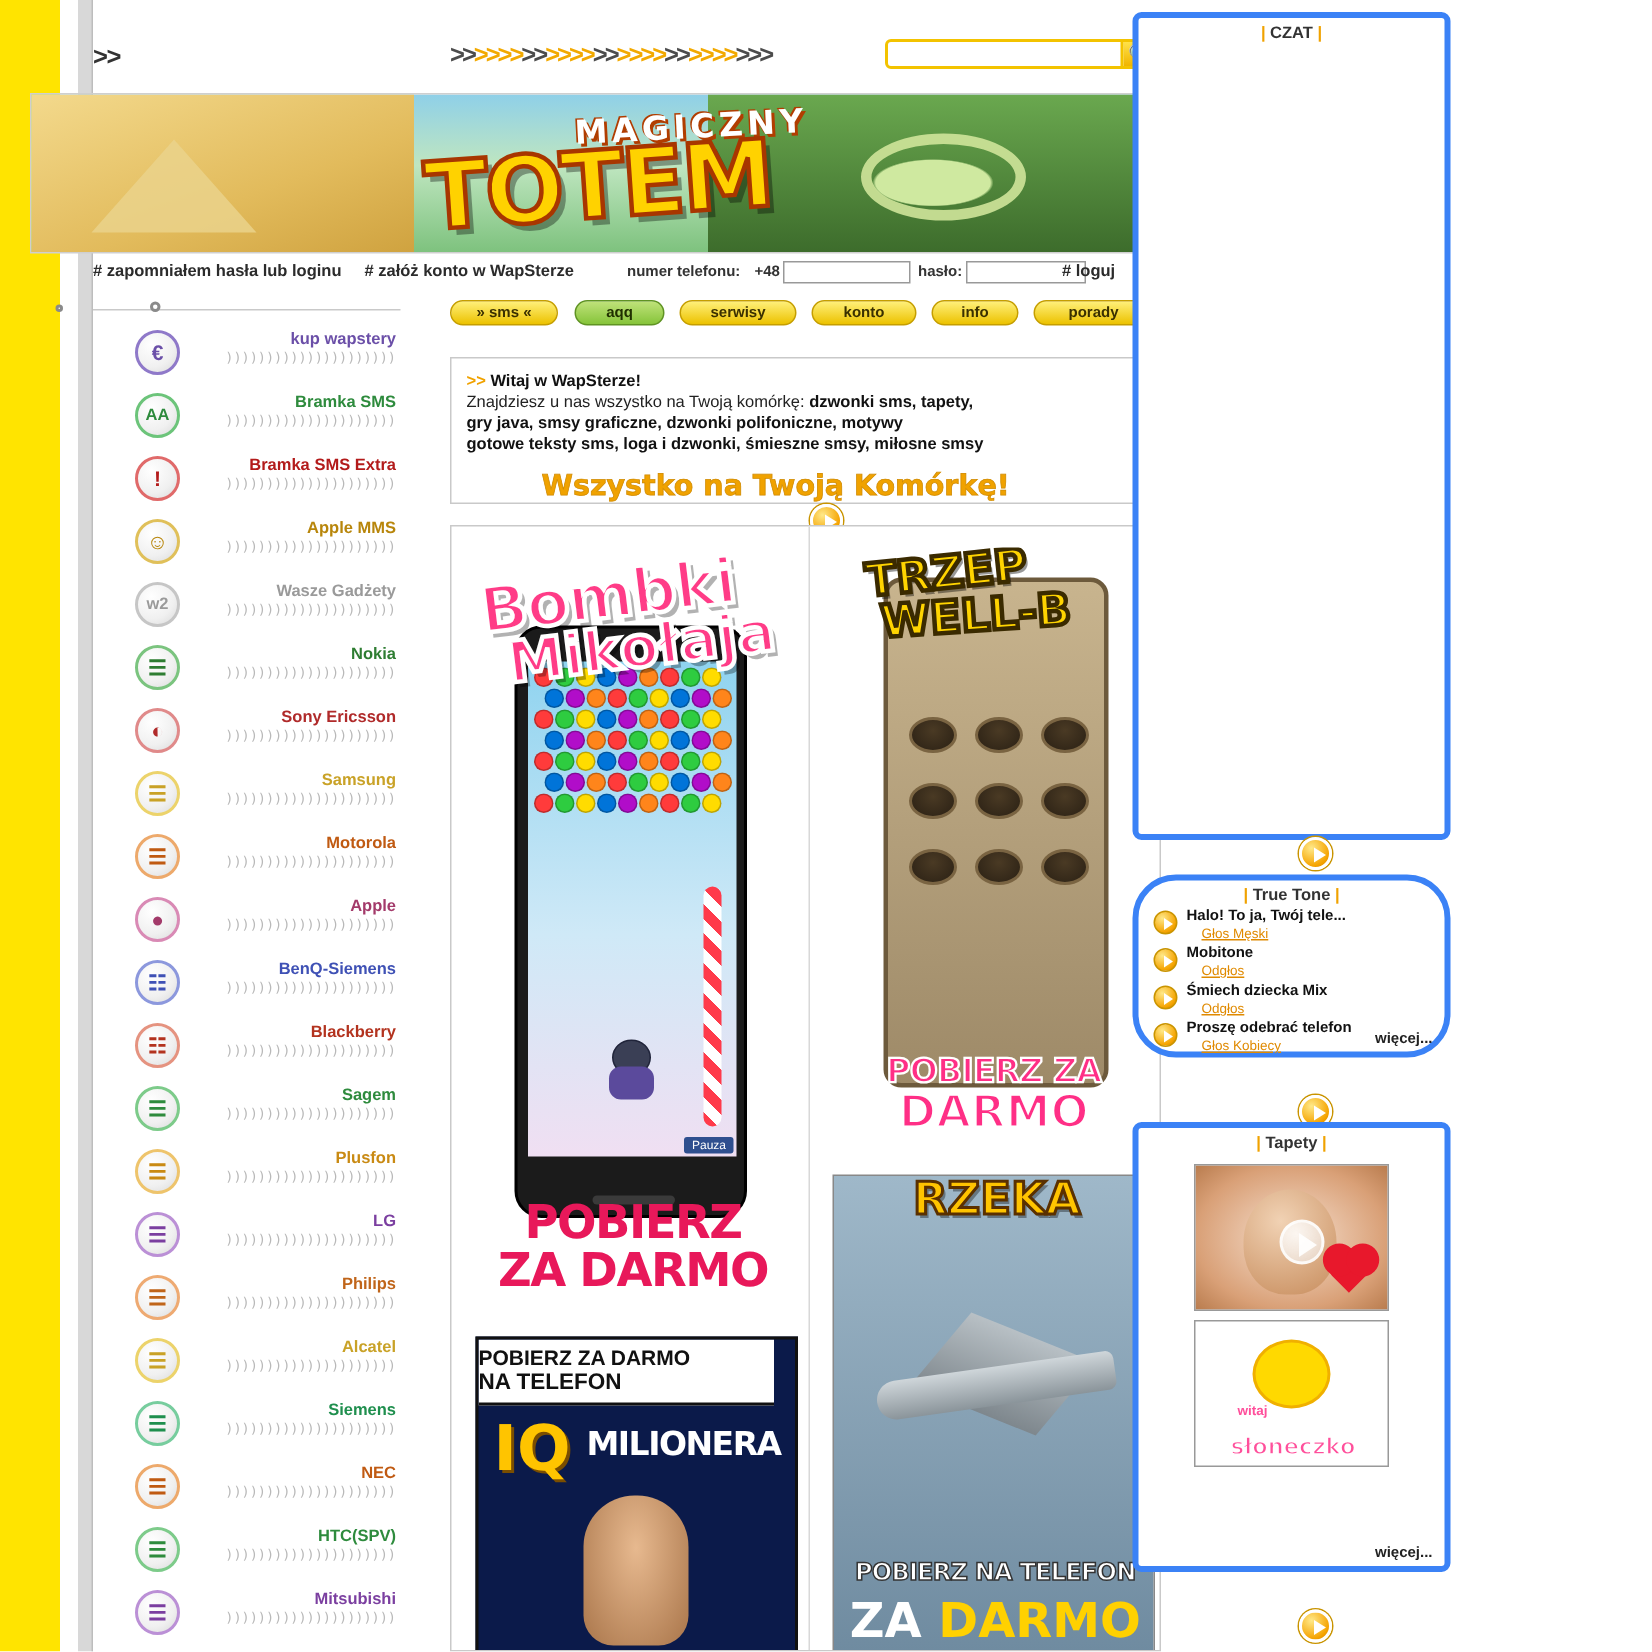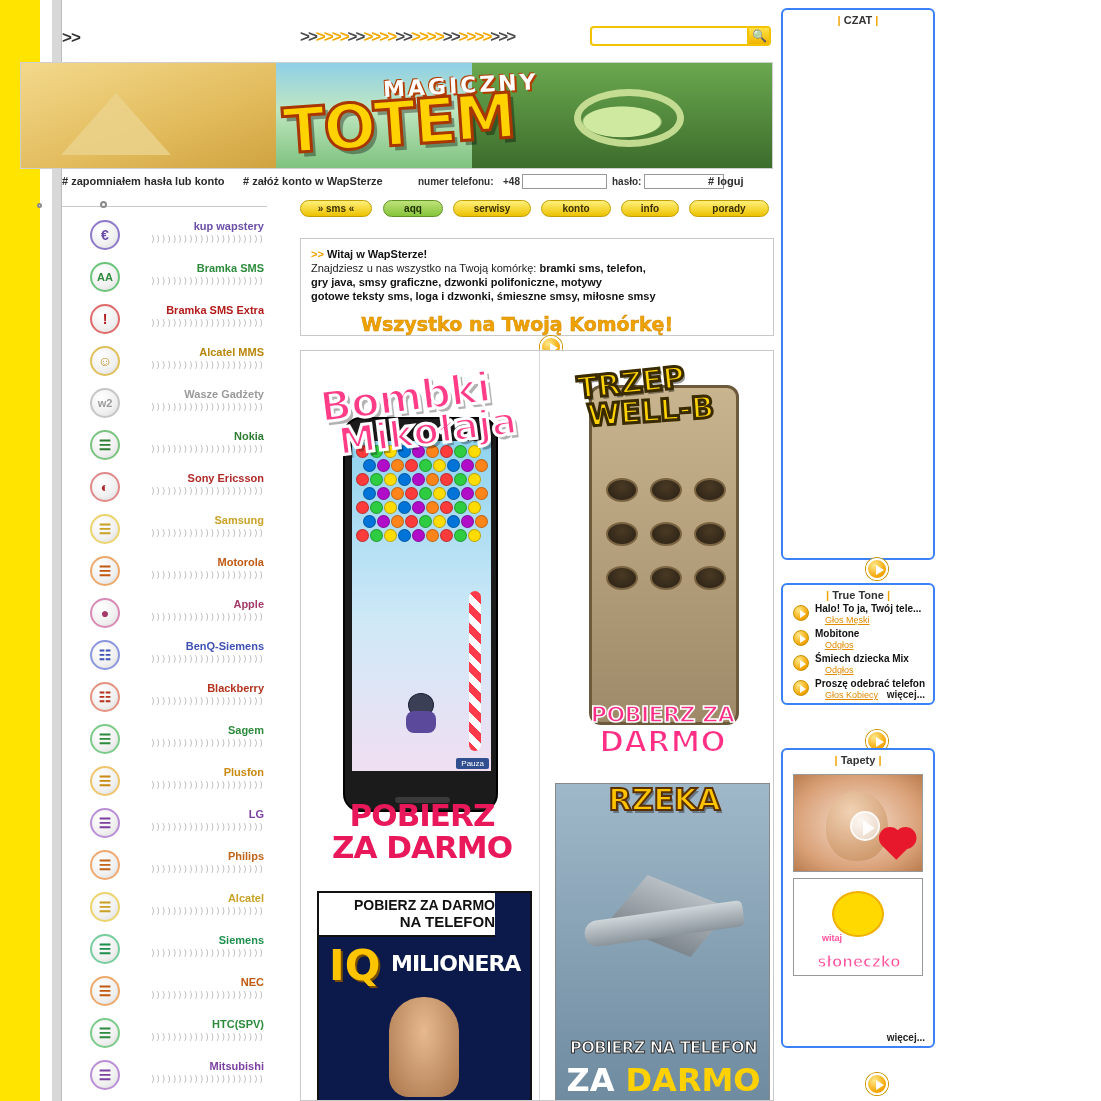--- a/index.html
+++ b/index.html
@@ -384,23 +384,23 @@
   .t2-pobierz .p2 {
     font-family: "DejaVu Sans", sans-serif; font-size: 30px; font-weight: bold;
     color: #ff2f86; -webkit-text-stroke: 2px #ffffff;
     line-height: 30px;
   }
 
   
   .t3 { left: 16px; top: 540px; width: 215px; height: 211px;
         background: #0b1a4a; border: 2px solid #111; }
   .t3-top {
-    position: absolute; left: 0; top: 0; width: 176px; height: 44px;
+    position: absolute; left: 0; top: 0; width: 197px; height: 44px;
     background: #ffffff; border-bottom: 2px solid #111;
-    text-align: right; padding-top: 4px;
+    text-align: left; padding-top: 4px;
   }
   .t3-top .a { font-size: 14px; font-weight: bold; color: #111; }
   .t3-top .b { font-size: 15px; font-weight: bold; color: #111; }
   .t3-iq {
     position: absolute; left: 10px; top: 48px;
     font-family: "DejaVu Sans", sans-serif; font-size: 42px; font-weight: bold;
     color: #ffc400; text-shadow: 2px 2px 0 #7a4e00;
   }
   .t3-mil {
     position: absolute; left: 72px; top: 58px;
@@ -447,31 +447,31 @@
     color: #ffffff; -webkit-text-stroke: 1px #333;
     letter-spacing: -0.5px;
   }
   .t4-za {
     position: absolute; left: 0; bottom: 2px; width: 215px; text-align: center;
     font-family: "DejaVu Sans", sans-serif; font-size: 32px; font-weight: bold;
     color: #ffffff;
   }
   .t4-darmo { color: #ffd100; }
   .panel {
-    position: absolute; left: 781px; width: 154px;
-    border: 2px solid #3b82f6; border-radius: 6px;
+    position: absolute; left: 755px; width: 212px;
+    border: 4px solid #3b82f6; border-radius: 6px;
     background: #fff;
   }
   .panel-title {
     text-align: center; font-size: 11px; font-weight: bold; color: #333;
     padding: 4px 0 2px 0;
   }
   .panel-title .bar { color: #f0a200; }
   .chat-panel { top: 8px; height: 552px; }
-  .truetone-panel { top: 583px; height: 122px; }
+  .truetone-panel { top: 583px; height: 122px; border-radius: 29px; }
   .tapety-panel { top: 748px; height: 300px; }
 
   .tt-row {
     position: relative; height: 25px; padding-left: 32px;
   }
   .tt-play {
     position: absolute; left: 10px; top: 2px; width: 16px; height: 16px;
     border-radius: 50%;
     background: radial-gradient(circle at 35% 30%, #ffe98a, #f5a300 70%, #c77f00);
     border: 1px solid #c99400;
@@ -579,21 +579,21 @@
     <div class="pyr"></div>
     <div class="forest"></div>
     <div class="ring"></div>
     <div class="banner-title">
       <div class="banner-magiczny">MAGICZNY</div>
       <div class="banner-totem">TOTEM</div>
     </div>
   </div>
 
   <div class="loginbar">
-    <a class="lb-item lb-1" href="#"># zapomniałem hasła lub konto</a>
+    <a class="lb-item lb-1" href="#"># zapomniałem hasła lub loginu</a>
     <a class="lb-item lb-2" href="#"># załóż konto w WapSterze</a>
     <span class="lb-lbl tel-lbl">numer telefonu:</span>
     <span class="lb-lbl plus48">+48</span>
     <input class="tel-input" value="" style="">
     <span class="lb-lbl haslo-lbl">hasło:</span>
     <input class="haslo-input" type="password" value="" style="">
     <a class="lb-item lb-login" href="#"># loguj</a>
   </div>
 
   <div class="navbar">
@@ -620,21 +620,21 @@
           <div class="side-label" style="color: rgb(46, 139, 61);">Bramka SMS</div>
           <div class="side-dots">)))))))))))))))))))))</div>
         </div>
         <div class="side-item" style="top: 102px;">
           <div class="side-icon" style="border-color: rgb(224, 106, 106); color: rgb(179, 27, 27); font-size: 14px;">!</div>
           <div class="side-label" style="color: rgb(179, 27, 27);">Bramka SMS Extra</div>
           <div class="side-dots">)))))))))))))))))))))</div>
         </div>
         <div class="side-item" style="top: 144px;">
           <div class="side-icon" style="border-color: rgb(224, 192, 90); color: rgb(184, 134, 11); font-size: 14px;">☺</div>
-          <div class="side-label" style="color: rgb(184, 134, 11);">Alcatel MMS</div>
+          <div class="side-label" style="color: rgb(184, 134, 11);">Apple MMS</div>
           <div class="side-dots">)))))))))))))))))))))</div>
         </div>
         <div class="side-item" style="top: 186px;">
           <div class="side-icon" style="border-color: rgb(198, 198, 198); color: rgb(154, 154, 154); font-size: 11px;">w2</div>
           <div class="side-label" style="color: rgb(154, 154, 154);">Wasze Gadżety</div>
           <div class="side-dots">)))))))))))))))))))))</div>
         </div>
         <div class="side-item" style="top: 228px;">
           <div class="side-icon" style="border-color: rgb(123, 196, 127); color: rgb(46, 125, 50); font-size: 14px;">☰</div>
           <div class="side-label" style="color: rgb(46, 125, 50);">Nokia</div>
@@ -718,21 +718,21 @@
       </div>
   </div>
 
   <div class="center">
     <div class="welcome">
       <div>
         <span class="arrow">&gt;&gt;</span>
         <b class="welcome-title">Witaj w WapSterze!</b>
       </div>
       <div>
-        <span>Znajdziesz u nas wszystko na Twoją komórkę: </span><b>bramki sms, telefon,</b>
+        <span>Znajdziesz u nas wszystko na Twoją komórkę: </span><b>dzwonki sms, tapety,</b>
       </div>
       <div>
         <b>gry java, smsy graficzne, dzwonki polifoniczne, motywy</b>
       </div>
       <div>
         <b>gotowe teksty sms, loga i dzwonki, śmieszne smsy, miłosne smsy</b>
       </div>
       <div class="welcome-slogan">Wszystko na Twoją Komórkę!</div>
     </div>
   </div>

